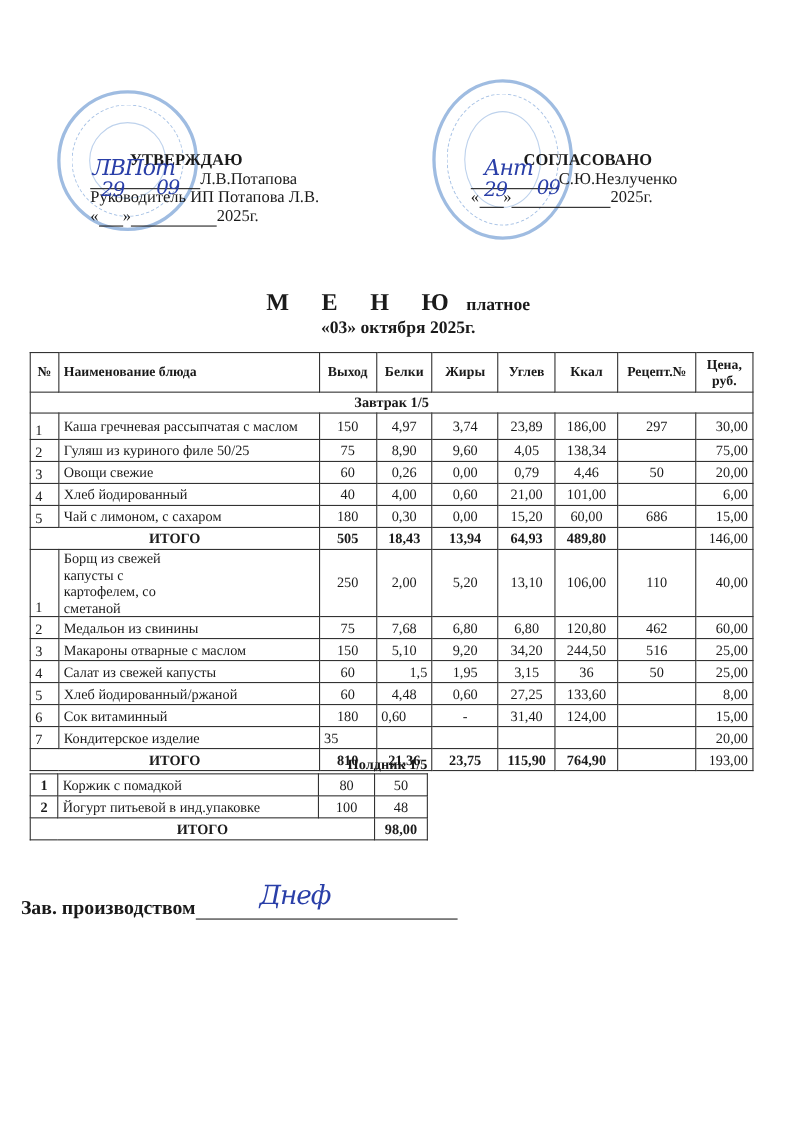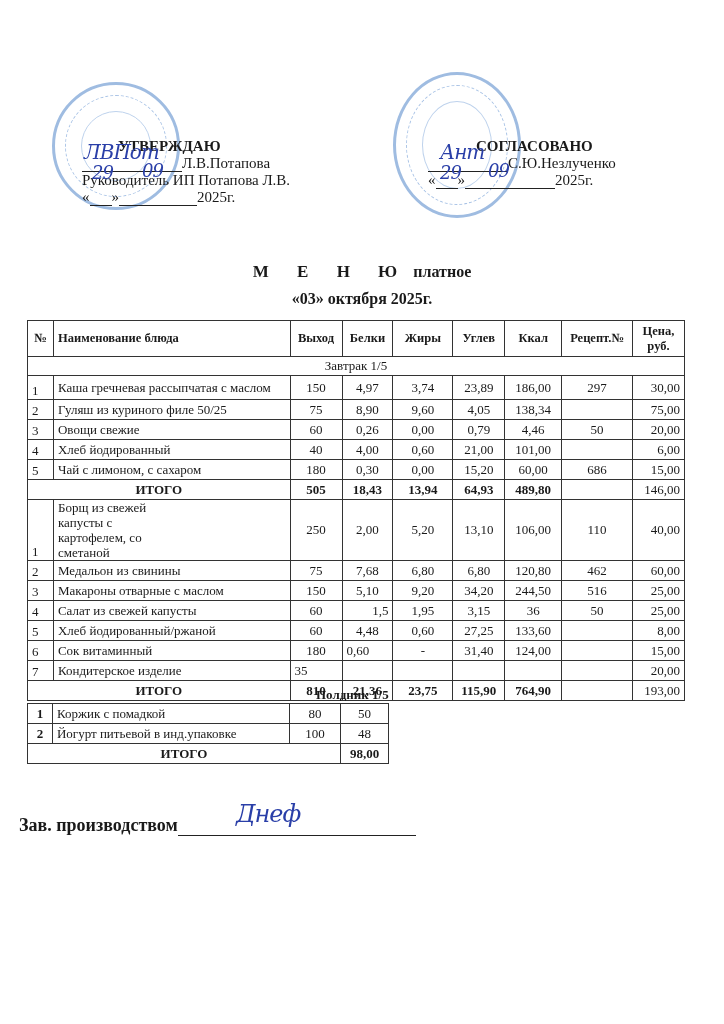--- a/index.html
+++ b/index.html
@@ -16,32 +16,32 @@
   .approve .t { font-weight:bold;margin-top:25px; }
   .approve-left { left:82px; top:113px; }
   .approve-left .t { padding-left:36px; }
   .approve-right { left:428px; top:113px; }
   .approve-right .t { padding-left:48px; }
   .sigline { display:inline-block; border-bottom:1px solid #222; vertical-align:bottom; }
   .hand { position:absolute; color:#2a3fa8; font-family:"DejaVu Serif", serif; font-style:italic; font-size:18px; letter-spacing:-1px; }
 
   .title { position:absolute; left:0; width:724px; text-align:center; font-weight:bold; }
   .title1 { top:262px; font-size:16px; }
-  .title1 .big { letter-spacing:12px; font-size:17px; }
+  .title1 .big { letter-spacing:12px; font-size:22px; }
   .title2 { top:290px; font-size:16px; }
 
   table { border-collapse:collapse; position:absolute; font-size:13px; }
   td, th { border:1px solid #333; padding:0 4px; height:19px; vertical-align:middle; }
   th { font-weight:bold; font-size:12.5px; }
   .main { left:27px; top:320px; width:658px; }
   .c { text-align:center; }
   .r { text-align:right; }
   .l { text-align:left; }
   .b { font-weight:bold; }
-  .sec td { text-align:center; font-weight:normal; height:18px; }
+  .sec td { text-align:center; font-weight:bold; height:18px; }
   .num { text-align:left; vertical-align:bottom; }
 
   .snack-title { position:absolute; left:316px; top:687px; font-weight:bold; font-size:13px; }
   .snack { left:27px; top:703px; width:362px; }
 
   .footer { position:absolute; left:19px; top:815px; font-size:18px; font-weight:bold; }
   .footer .sigline { width:238px; height:14px; }
 </style>
 </head>
 <body>

